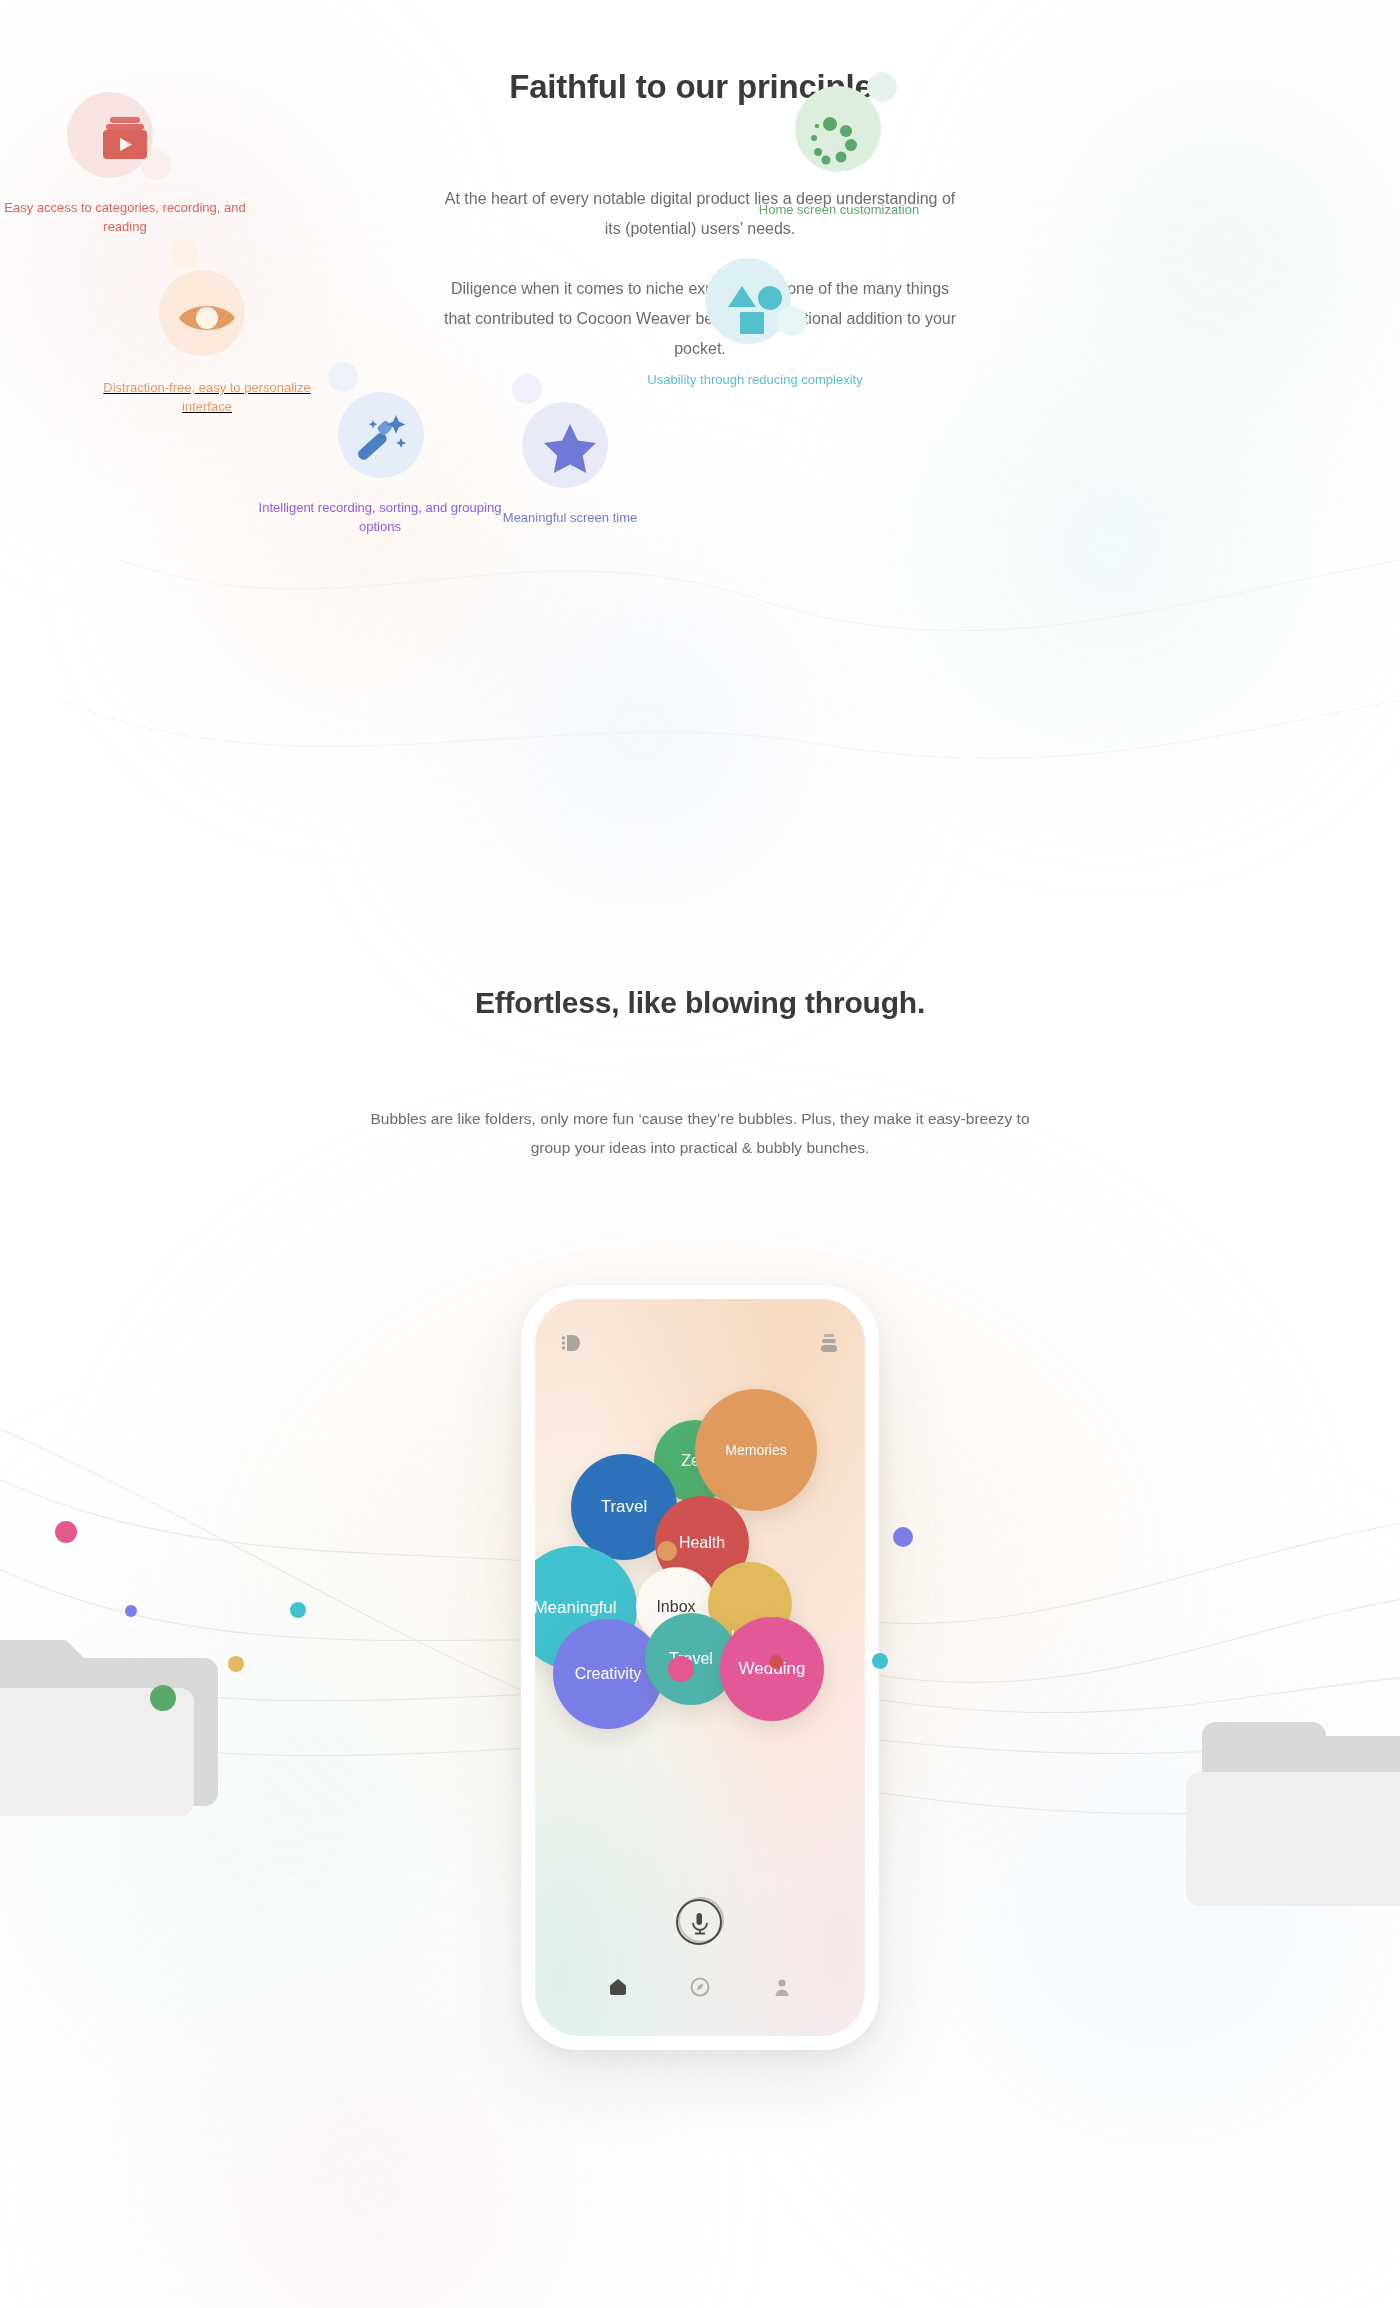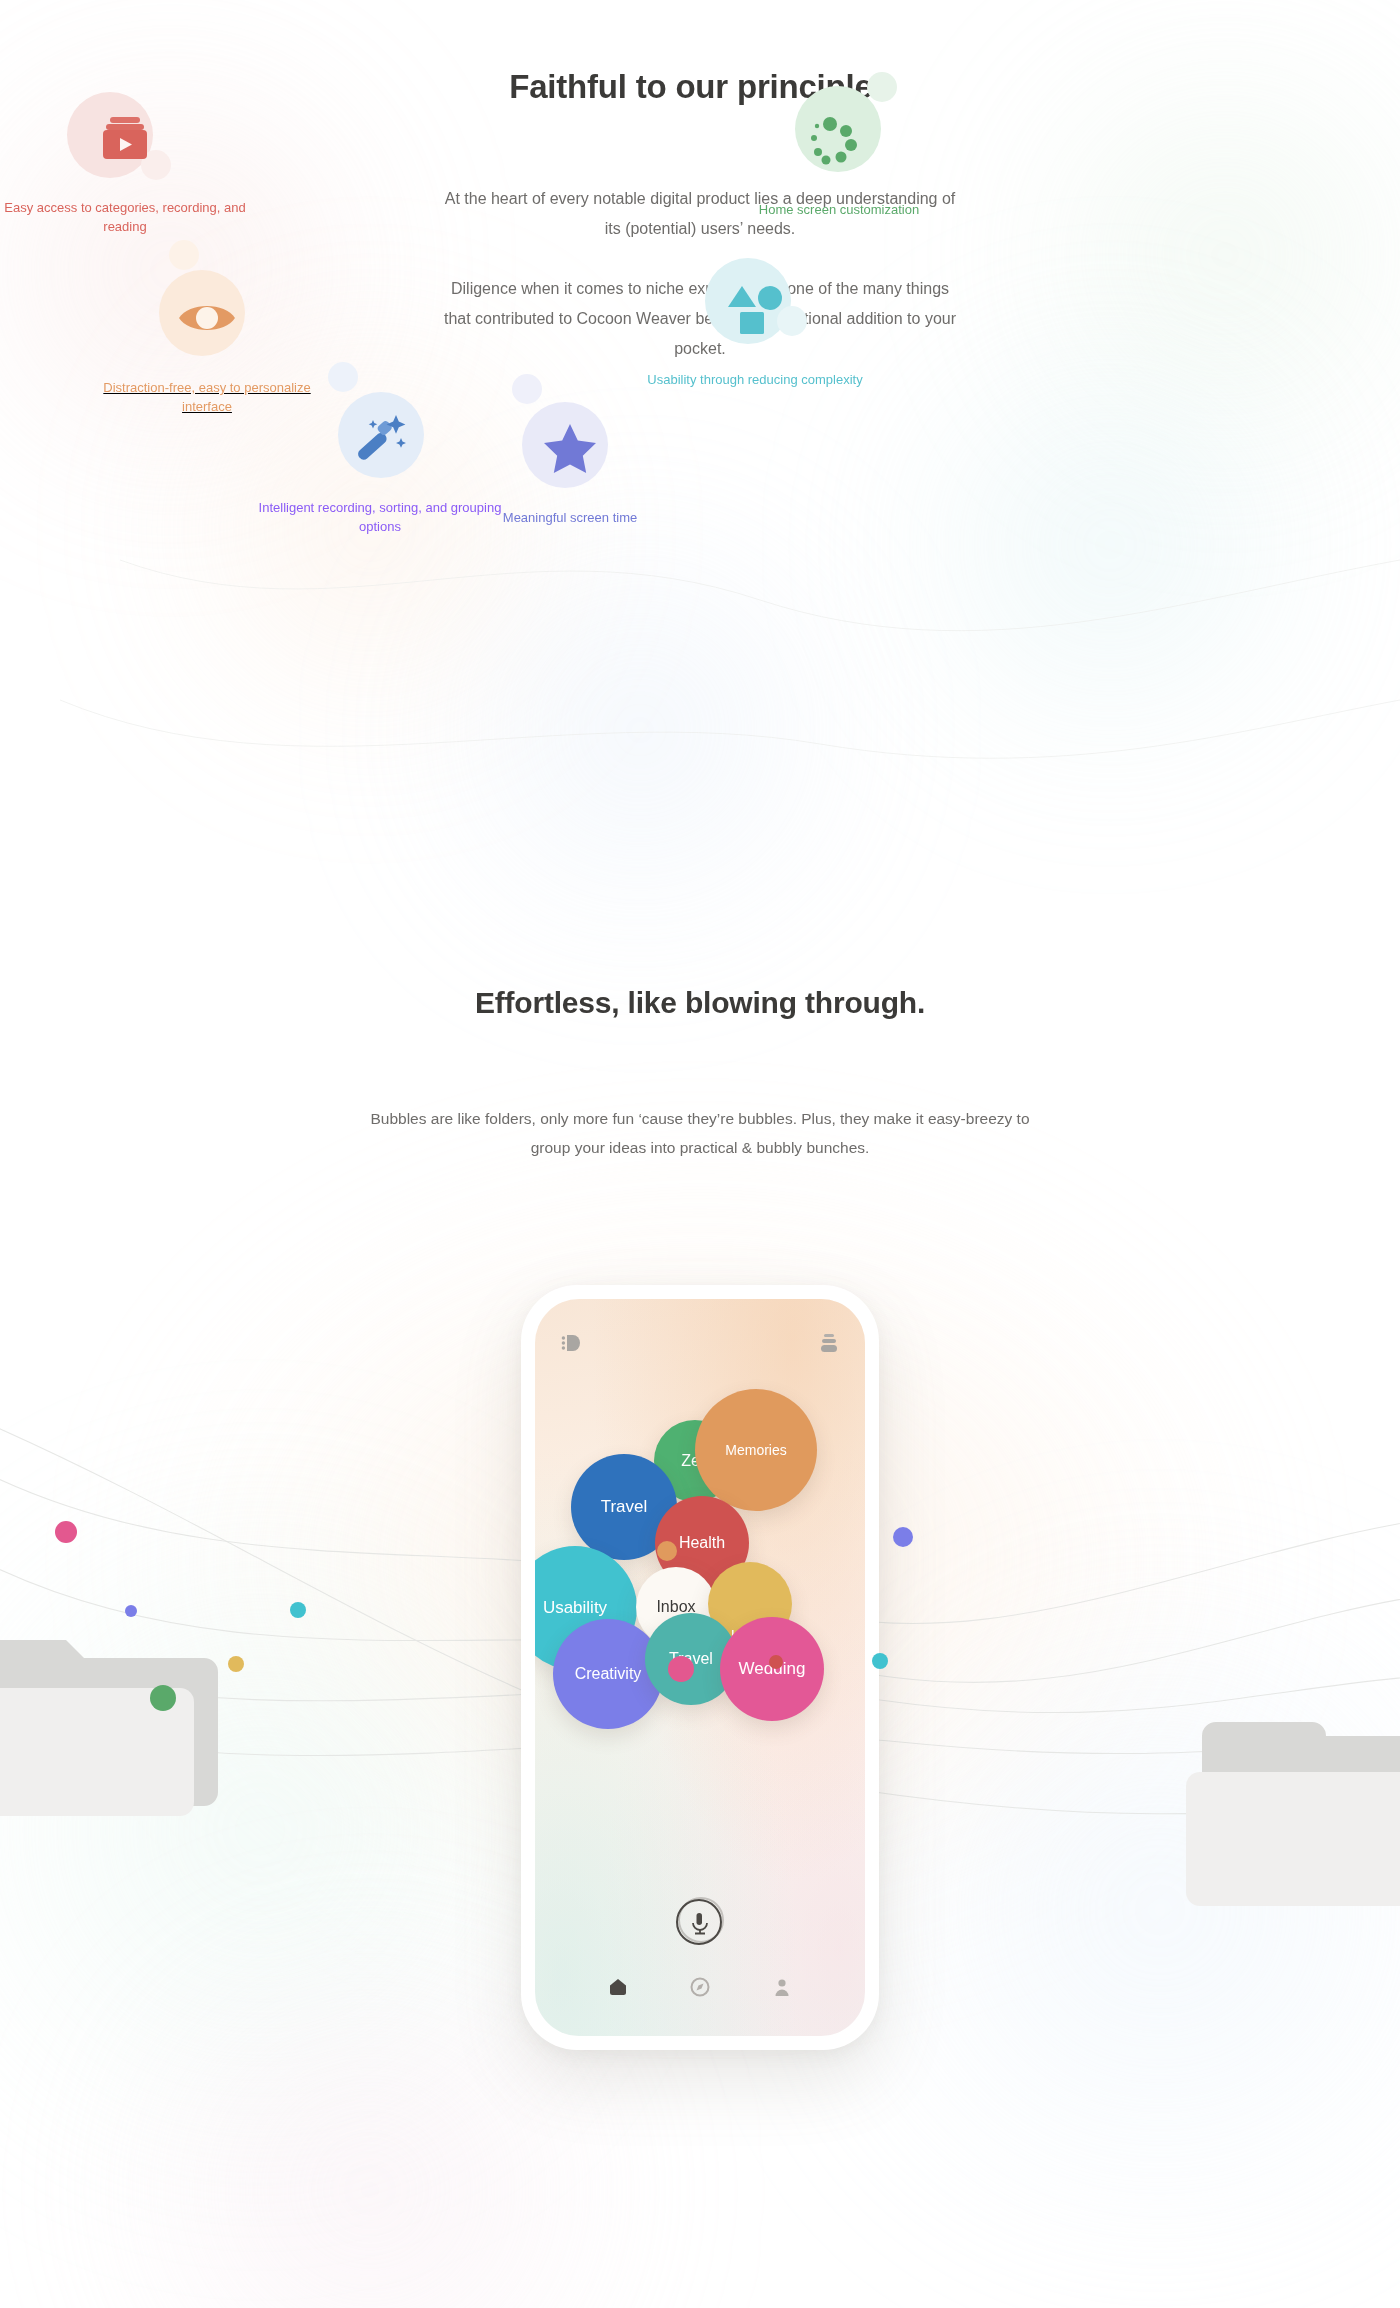--- a/index.html
+++ b/index.html
@@ -256,21 +256,21 @@
         <div class="bubble" style="left: 160px; top: 90px; width: 122px; height: 122px; background: rgb(224, 154, 93); font-size: 14px;">
           <span>Memories</span>
         </div>
         <div class="bubble" style="left: 36px; top: 155px; width: 106px; height: 106px; background: rgb(47, 114, 188); font-size: 17px;">
           <span>Travel</span>
         </div>
         <div class="bubble" style="left: 120px; top: 197px; width: 94px; height: 94px; background: rgb(207, 82, 80); font-size: 16px;">
           <span>Health</span>
         </div>
         <div class="bubble" style="left: -22px; top: 247px; width: 124px; height: 124px; background: rgb(65, 194, 207); font-size: 17px;">
-          <span>Usability</span>
+          <span>Meaningful</span>
         </div>
         <div class="bubble light" style="left: 101px; top: 268px; width: 80px; height: 80px; background: rgb(252, 249, 244); font-size: 16px; box-shadow: rgba(120, 100, 90, 0.16) 0px 8px 22px;">
           <span>Inbox</span>
         </div>
         <div class="bubble" style="left: 173px; top: 263px; width: 84px; height: 84px; background: rgb(225, 186, 92); font-size: 16px; align-items: flex-end;">
           <span>Ideas</span>
         </div>
         <div class="bubble" style="left: 18px; top: 320px; width: 110px; height: 110px; background: rgb(123, 126, 232); font-size: 16px;">
           <span>Creativity</span>
         </div>

